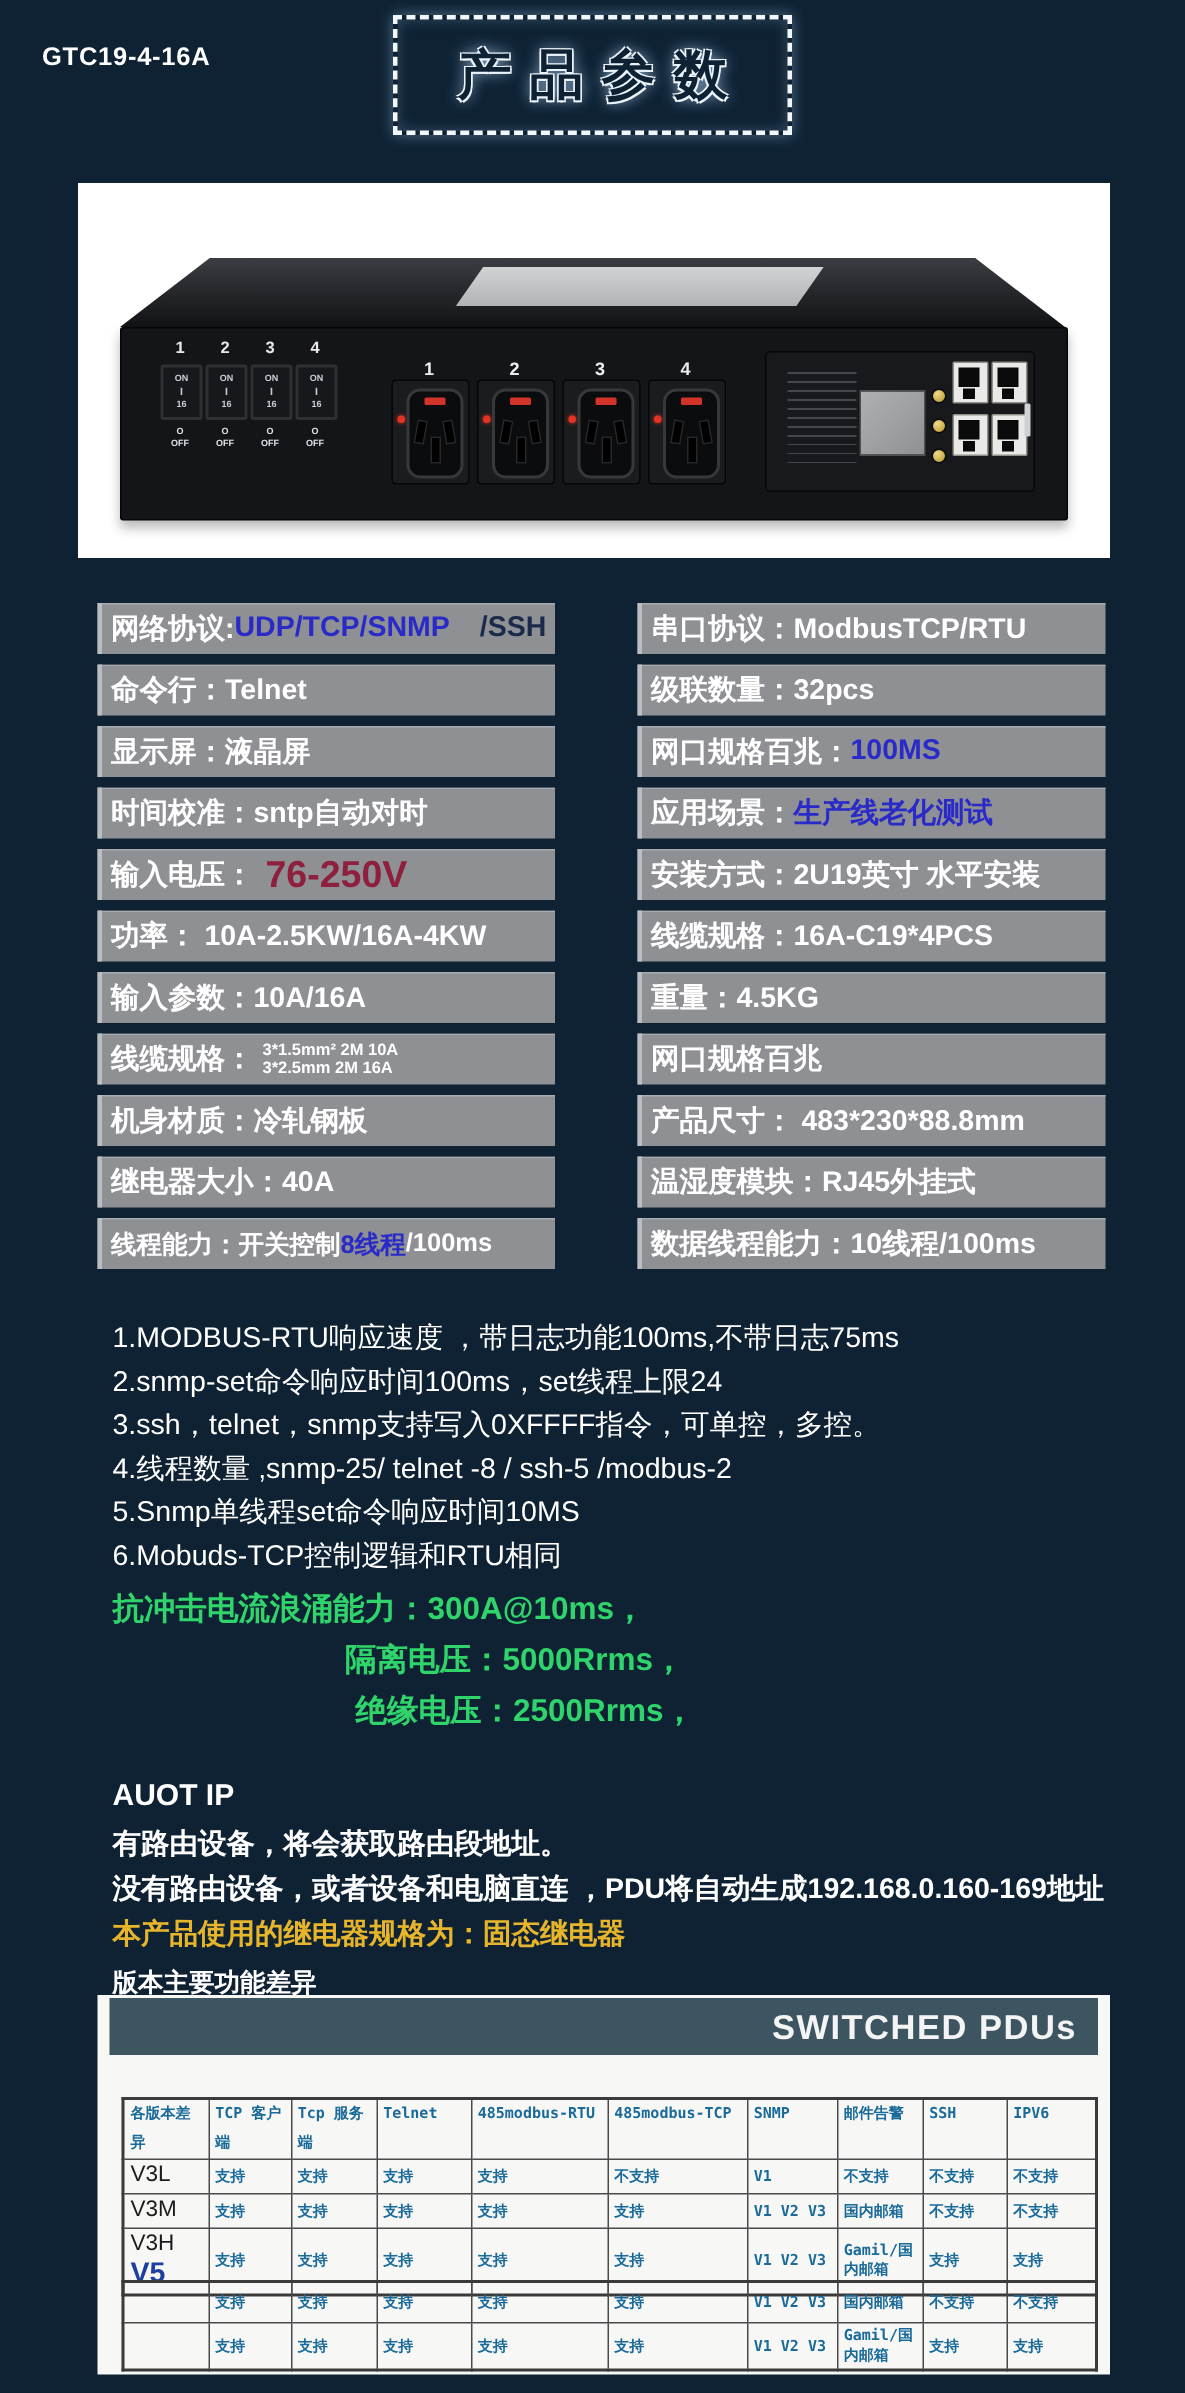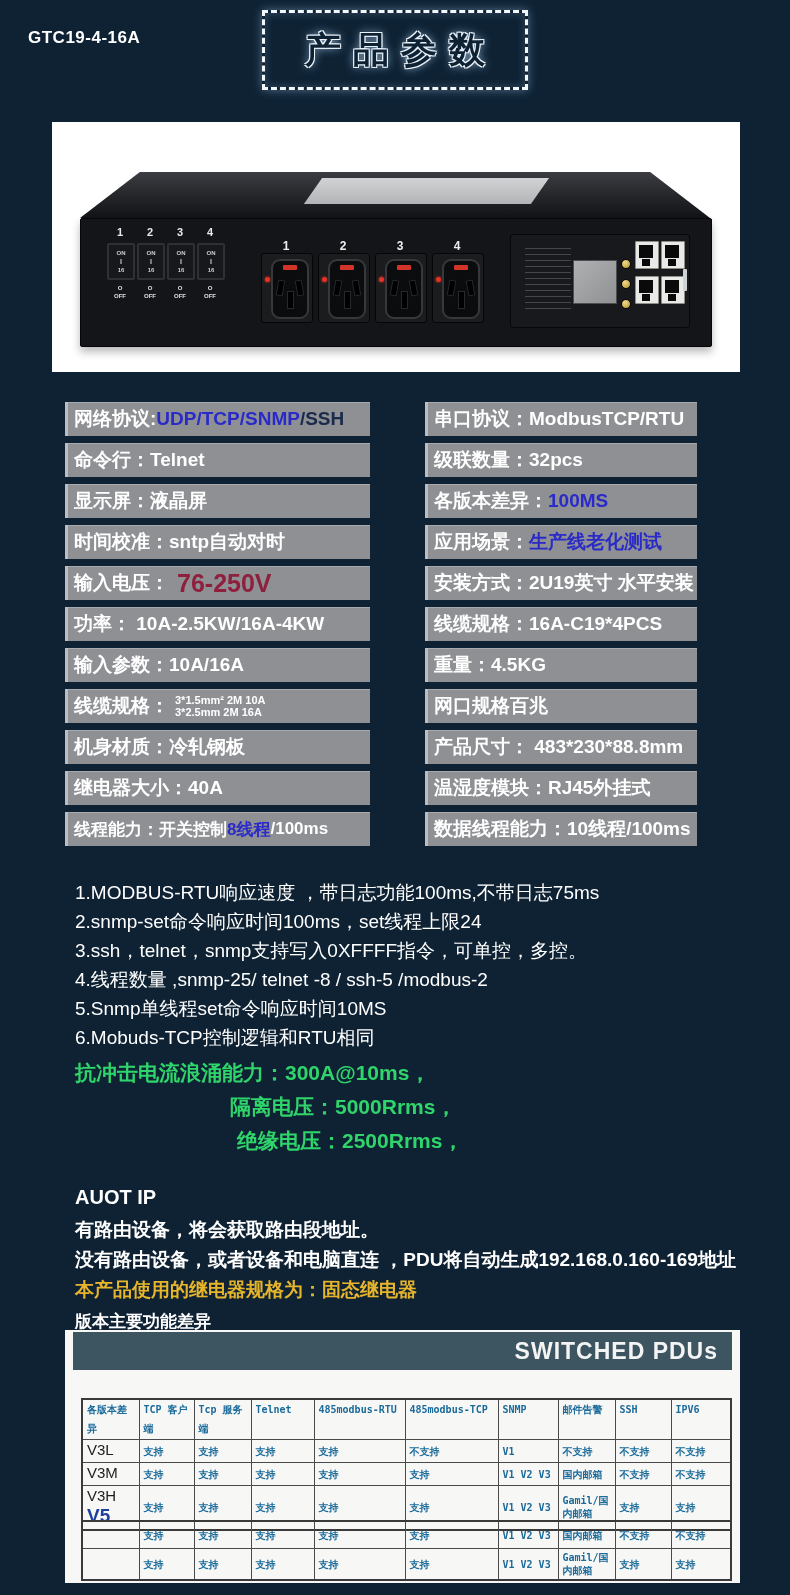--- a/index.html
+++ b/index.html
@@ -61,26 +61,26 @@
   .pb1{top:24px;} .pb2{top:44px;} .pb3{top:64px;}
   .rj-grid{position:absolute;left:124px;top:6px;display:grid;grid-template-columns:22px 22px;gap:7px 4px;}
   .rj45{position:relative;width:22px;height:26px;background:#e9e9e7;border:1px solid #8f8f87;border-radius:1px;}
   .rj45::after{content:"";position:absolute;left:3px;top:3px;width:14px;height:13px;background:#0a0a0a;}
   .rj45::before{content:"";position:absolute;left:6px;bottom:2px;width:8px;height:7px;background:#0a0a0a;}
   .slot-bar{position:absolute;right:2px;top:34px;width:4px;height:22px;background:#cfd2d4;border-radius:1px;}
 
   
   .spec-col{position:absolute;display:flex;flex-direction:column;gap:7px;}
   .col-left{left:65px;top:402px;width:305px;}
-  .col-right{left:425px;top:402px;width:272px;}
+  .col-right{left:425px;top:402px;width:312px;}
   .spec-row{height:34px;background:#8e9094;border-left:3px solid #babec2;box-shadow:inset 0 1px 0 #a7abaf;
             display:flex;align-items:center;padding:0 6px;white-space:nowrap;
             color:#ffffff;font-size:19px;font-weight:bold;}
   .spec-row .blue{color:#2a2ac8;}
-  .spec-row .darknavy{color:#1b2a4a;}
+  .spec-row .darknavy{color:#1b2a4a;margin-left:20px;}
   .spec-row .maroon{color:#8e1f3d;font-size:25px;padding-left:8px;}
   .row-thread{font-size:17px;}
   .cable-lines{font-size:11px;line-height:12px;font-weight:bold;margin-left:6px;}
 
   
   .notes{position:absolute;left:75px;top:878px;color:#ffffff;font-size:19px;font-weight:normal;line-height:29px;white-space:nowrap;}
   .surge{position:absolute;left:75px;top:1056px;color:#2fd56b;font-size:21px;font-weight:bold;line-height:34px;white-space:nowrap;}
   .surge .s2{margin-left:155px;}
   .surge .s3{margin-left:162px;}
 
@@ -294,21 +294,21 @@
   </div>
 
   <div class="spec-col col-right">
     <div class="spec-row">
       <span>串口协议：ModbusTCP/RTU</span>
     </div>
     <div class="spec-row">
       <span>级联数量：32pcs</span>
     </div>
     <div class="spec-row">
-      <span>各版本差异：</span>
+      <span>网口规格百兆：</span>
         <span class="blue">100MS</span>
     </div>
     <div class="spec-row">
       <span>应用场景：</span>
         <span class="blue">生产线老化测试</span>
     </div>
     <div class="spec-row">
       <span>安装方式：2U19英寸 水平安装</span>
     </div>
     <div class="spec-row">

